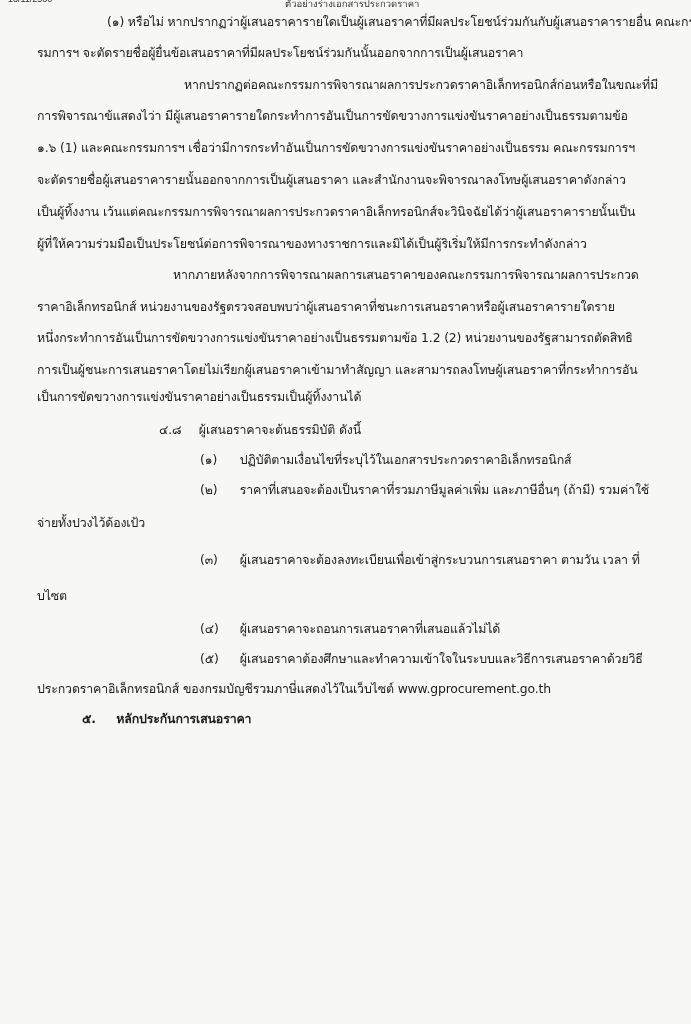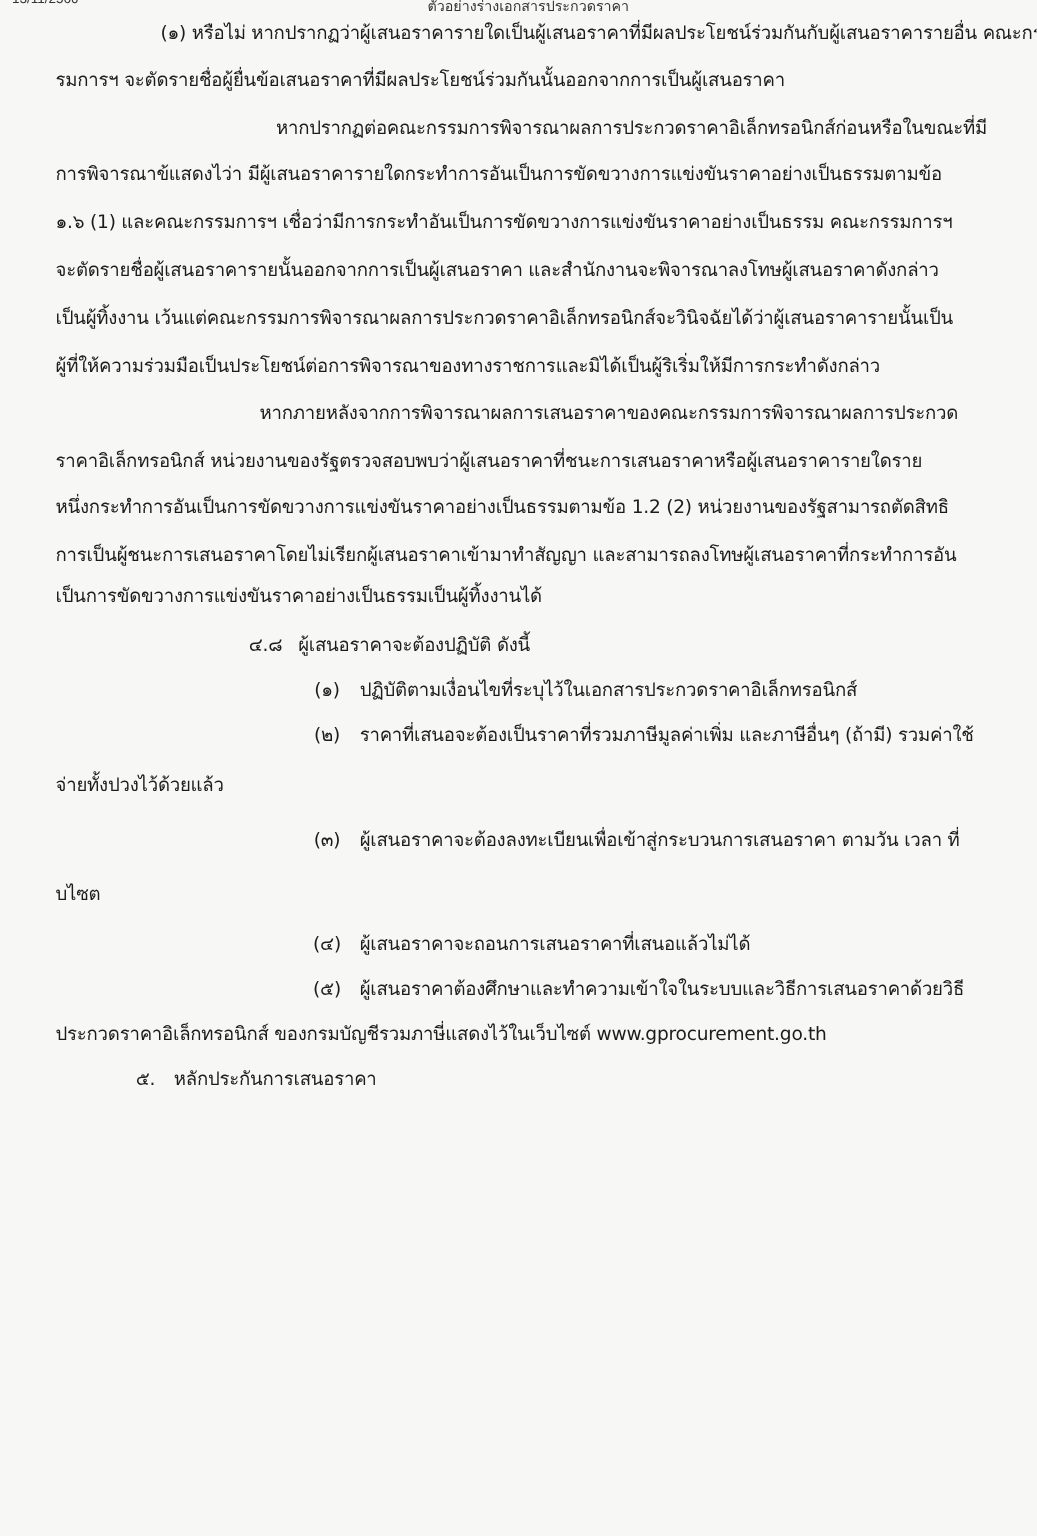--- a/index.html
+++ b/index.html
@@ -13,22 +13,22 @@
     .page-header {
       position: absolute; top: -6px; left: 0; width: 691px; height: 16px;
       font-family: "Liberation Sans", sans-serif; font-size: 9px; color: #333;
     }
     .hdr-date { position: absolute; left: 8px; top: 0; }
     .hdr-title { position: absolute; left: 285px; top: 2px; font-size: 9.5px; }
     .line {
       position: absolute; white-space: nowrap;
       font-size: 12.4px; line-height: 16px; letter-spacing: -0.15px;
     }
-    .bold { font-weight: normal; }
-    .num { display: inline-block; width: 36px; text-align: center; }
+    .bold { font-weight: bold; }
+    .num { display: inline-block; width: 36px; }
   </style>
 </head>
 <body>
 
 <div class="page-header">
   <span class="hdr-date">13/11/2560</span>
   <span class="hdr-title">ตัวอย่างร่างเอกสารประกวดราคา</span>
 </div>
 
 <div>
@@ -41,32 +41,32 @@
   <div class="line" style="top:204px;left:37px">เป็นผู้ทิ้งงาน เว้นแต่คณะกรรมการพิจารณาผลการประกวดราคาอิเล็กทรอนิกส์จะวินิจฉัยได้ว่าผู้เสนอราคารายนั้นเป็น</div>
   <div class="line" style="top:236px;left:37px">ผู้ที่ให้ความร่วมมือเป็นประโยชน์ต่อการพิจารณาของทางราชการและมิได้เป็นผู้ริเริ่มให้มีการกระทำดังกล่าว</div>
   <div class="line" style="top:267px;left:173px">หากภายหลังจากการพิจารณาผลการเสนอราคาของคณะกรรมการพิจารณาผลการประกวด</div>
   <div class="line" style="top:299px;left:37px">ราคาอิเล็กทรอนิกส์ หน่วยงานของรัฐตรวจสอบพบว่าผู้เสนอราคาที่ชนะการเสนอราคาหรือผู้เสนอราคารายใดราย</div>
   <div class="line" style="top:330px;left:37px">หนึ่งกระทำการอันเป็นการขัดขวางการแข่งขันราคาอย่างเป็นธรรมตามข้อ 1.2 (2) หน่วยงานของรัฐสามารถตัดสิทธิ</div>
   <div class="line" style="top:362px;left:37px">การเป็นผู้ชนะการเสนอราคาโดยไม่เรียกผู้เสนอราคาเข้ามาทำสัญญา และสามารถลงโทษผู้เสนอราคาที่กระทำการอัน</div>
   <div class="line" style="top:389px;left:37px">เป็นการขัดขวางการแข่งขันราคาอย่างเป็นธรรมเป็นผู้ทิ้งงานได้</div>
 
   <div class="line" style="top:422px;left:159px">
     <span class="num">๔.๘</span>
-    <span>ผู้เสนอราคาจะต้องปฏิบัติ ดังนี้</span>
+    <span>ผู้เสนอราคาจะต้นธรรมิบัติ ดังนี้</span>
   </div>
 
   <div class="line" style="top:452px;left:200px">
     <span class="num">(๑)</span>
     <span>ปฏิบัติตามเงื่อนไขที่ระบุไว้ในเอกสารประกวดราคาอิเล็กทรอนิกส์</span>
   </div>
   <div class="line" style="top:482px;left:200px">
     <span class="num">(๒)</span>
     <span>ราคาที่เสนอจะต้องเป็นราคาที่รวมภาษีมูลค่าเพิ่ม และภาษีอื่นๆ (ถ้ามี) รวมค่าใช้</span>
   </div>
-  <div class="line" style="top:515px;left:37px">จ่ายทั้งปวงไว้ด้วยแล้ว</div>
+  <div class="line" style="top:515px;left:37px">จ่ายทั้งปวงไว้ด้องเป้ว</div>
   <div class="line" style="top:552px;left:200px">
     <span class="num">(๓)</span>
     <span>ผู้เสนอราคาจะต้องลงทะเบียนเพื่อเข้าสู่กระบวนการเสนอราคา ตามวัน เวลา ที่</span>
   </div>
   <div class="line" style="top:588px;left:37px">บไซต</div>
   <div class="line" style="top:621px;left:200px">
     <span class="num">(๔)</span>
     <span>ผู้เสนอราคาจะถอนการเสนอราคาที่เสนอแล้วไม่ได้</span>
   </div>
   <div class="line" style="top:651px;left:200px">

